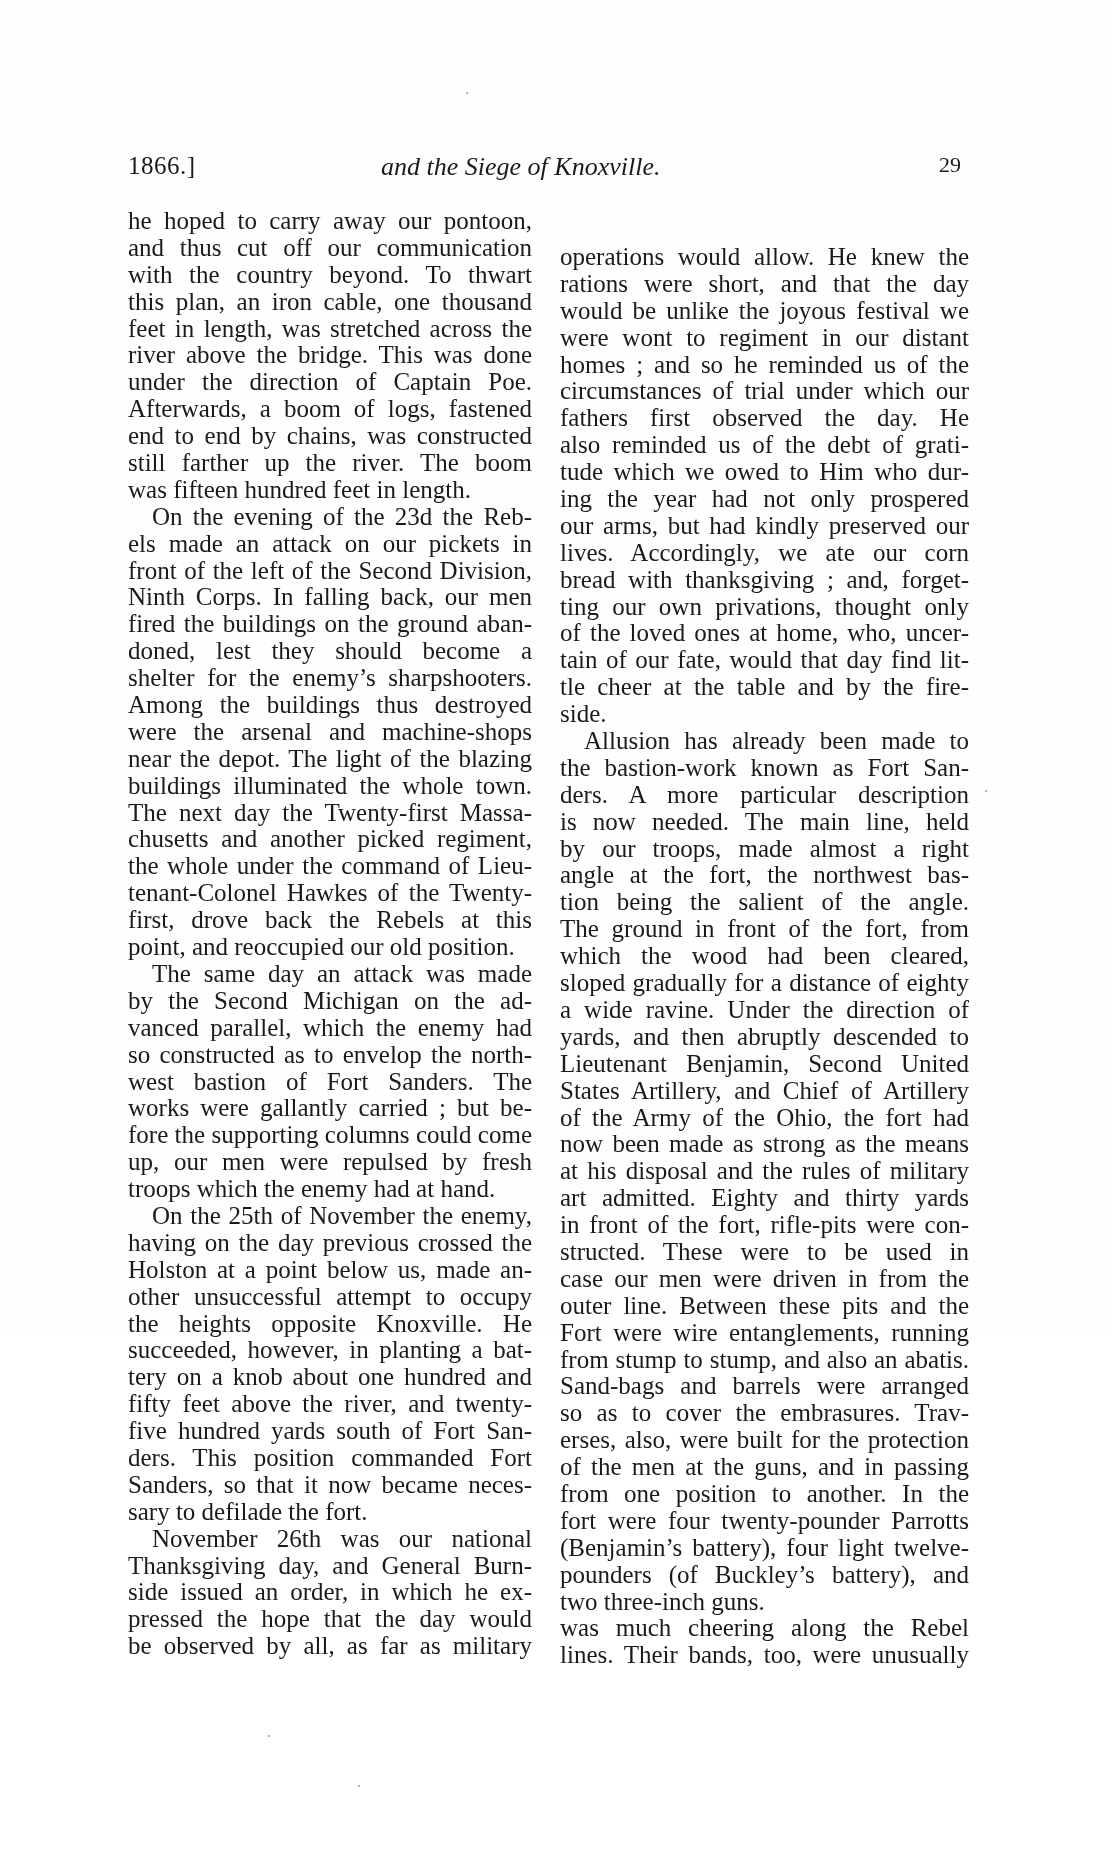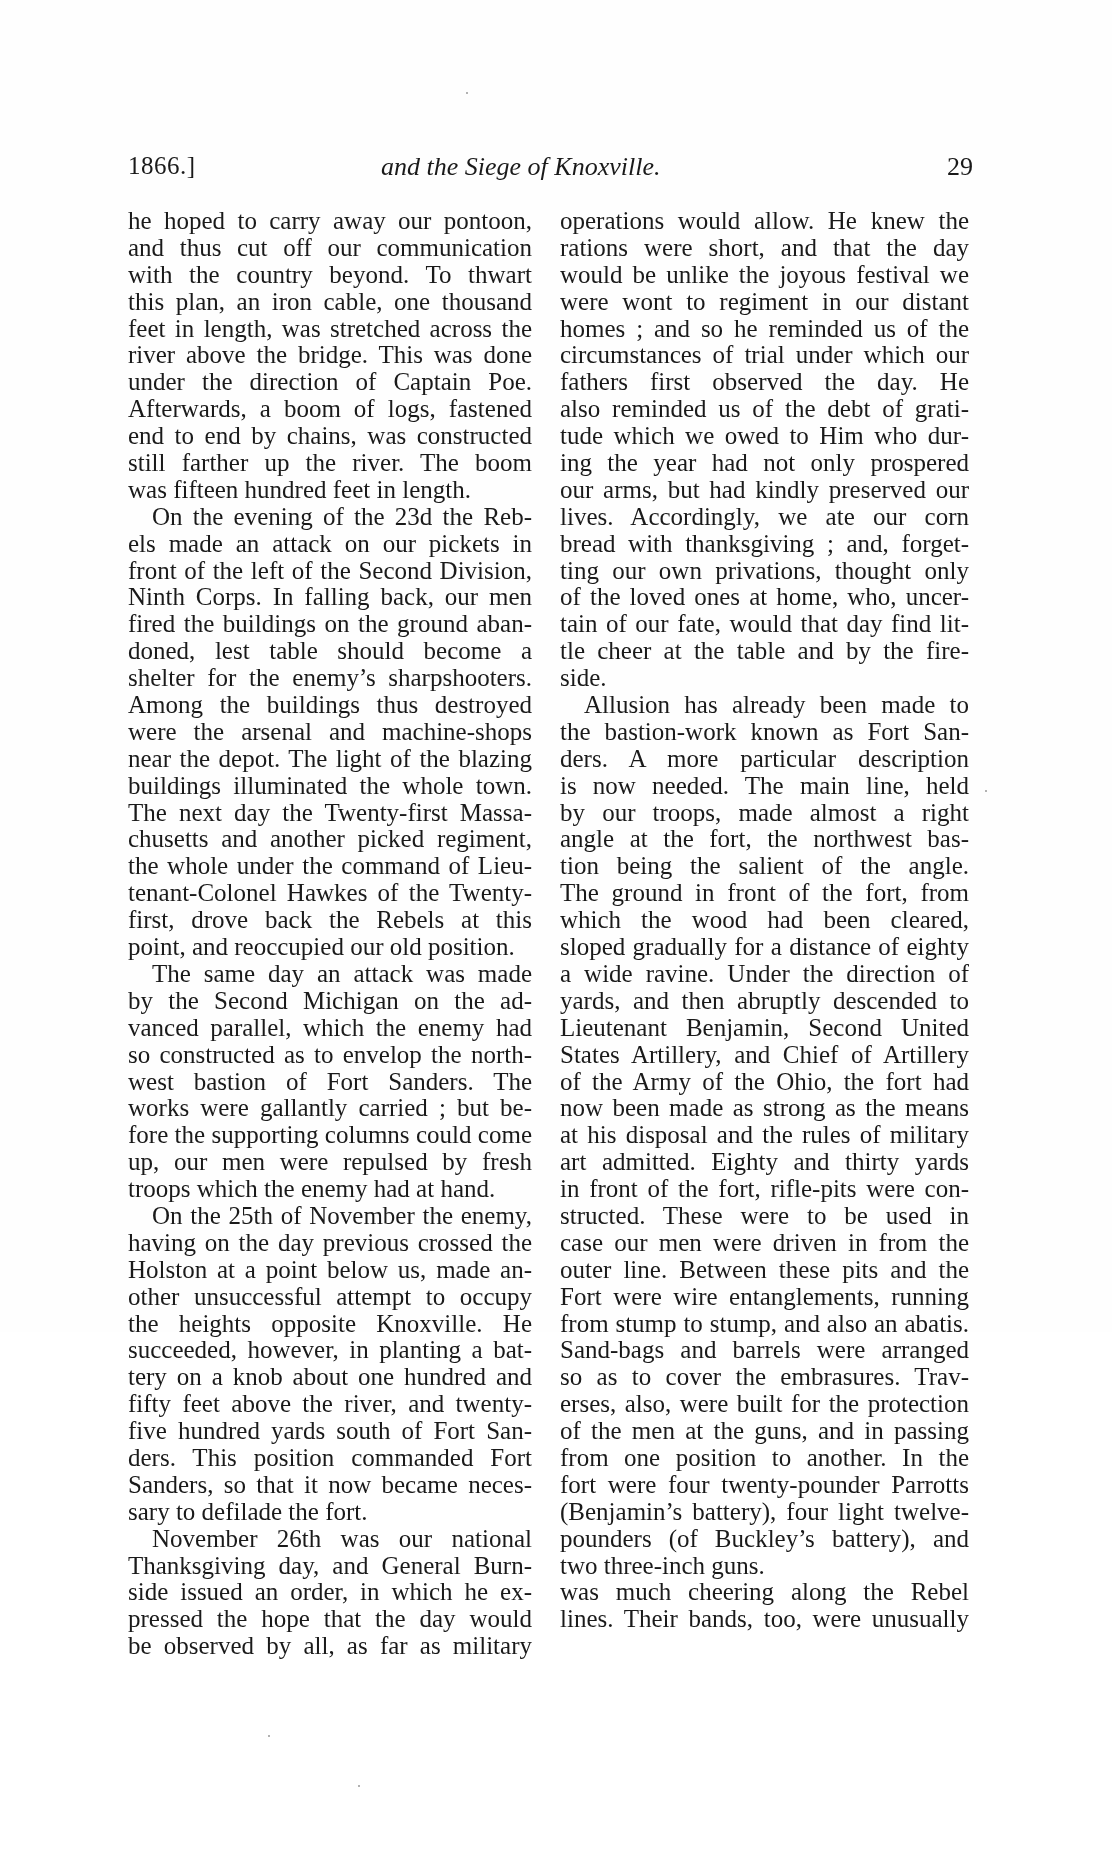--- a/index.html
+++ b/index.html
@@ -39,33 +39,33 @@
     .rh-title {
       position: absolute;
       left: 253px;
       top: 0;
       font-style: italic;
       font-size: 26px;
       text-align: center;
     }
     .rh-page {
       position: absolute;
-      right: 0;
+      right: 12px;
       top: 0;
-      font-size: 26px;
+      font-size: 22px;
     }
     .column {
       position: absolute;
       top: 208px;
       width: 404px;
       font-size: 25px;
       line-height: 26.9px;
     }
     .col-left { left: 128px; }
-    .col-right { left: 560px; width: 409px; }
+    .col-right { left: 560px; width: 409px; margin-top: 36px; }
     .line {
       display: block;
       height: 26.9px;
       white-space: nowrap;
       text-align: justify;
       text-align-last: justify;
       overflow: hidden;
     }
     .line.last {
       text-align-last: left;
@@ -105,21 +105,21 @@
         <span class="line">end to end by chains, was constructed</span>
         <span class="line">still farther up the river.  The boom</span>
         <span class="line last">was fifteen hundred feet in length.</span>
       </div>
       <div class="paragraph">
         <span class="line indent">On the evening of the 23d the Reb-</span>
         <span class="line">els made an attack on our pickets in</span>
         <span class="line">front of the left of the Second Division,</span>
         <span class="line">Ninth Corps.  In falling back, our men</span>
         <span class="line">fired the buildings on the ground aban-</span>
-        <span class="line">doned, lest table should become a</span>
+        <span class="line">doned, lest they should become a</span>
         <span class="line">shelter for the enemy’s sharpshooters.</span>
         <span class="line">Among the buildings thus destroyed</span>
         <span class="line">were the arsenal and machine-shops</span>
         <span class="line">near the depot.  The light of the blazing</span>
         <span class="line">buildings illuminated the whole town.</span>
         <span class="line">The next day the Twenty-first Massa-</span>
         <span class="line">chusetts and another picked regiment,</span>
         <span class="line">the whole under the command of Lieu-</span>
         <span class="line">tenant-Colonel Hawkes of the Twenty-</span>
         <span class="line">first, drove back the Rebels at this</span>

